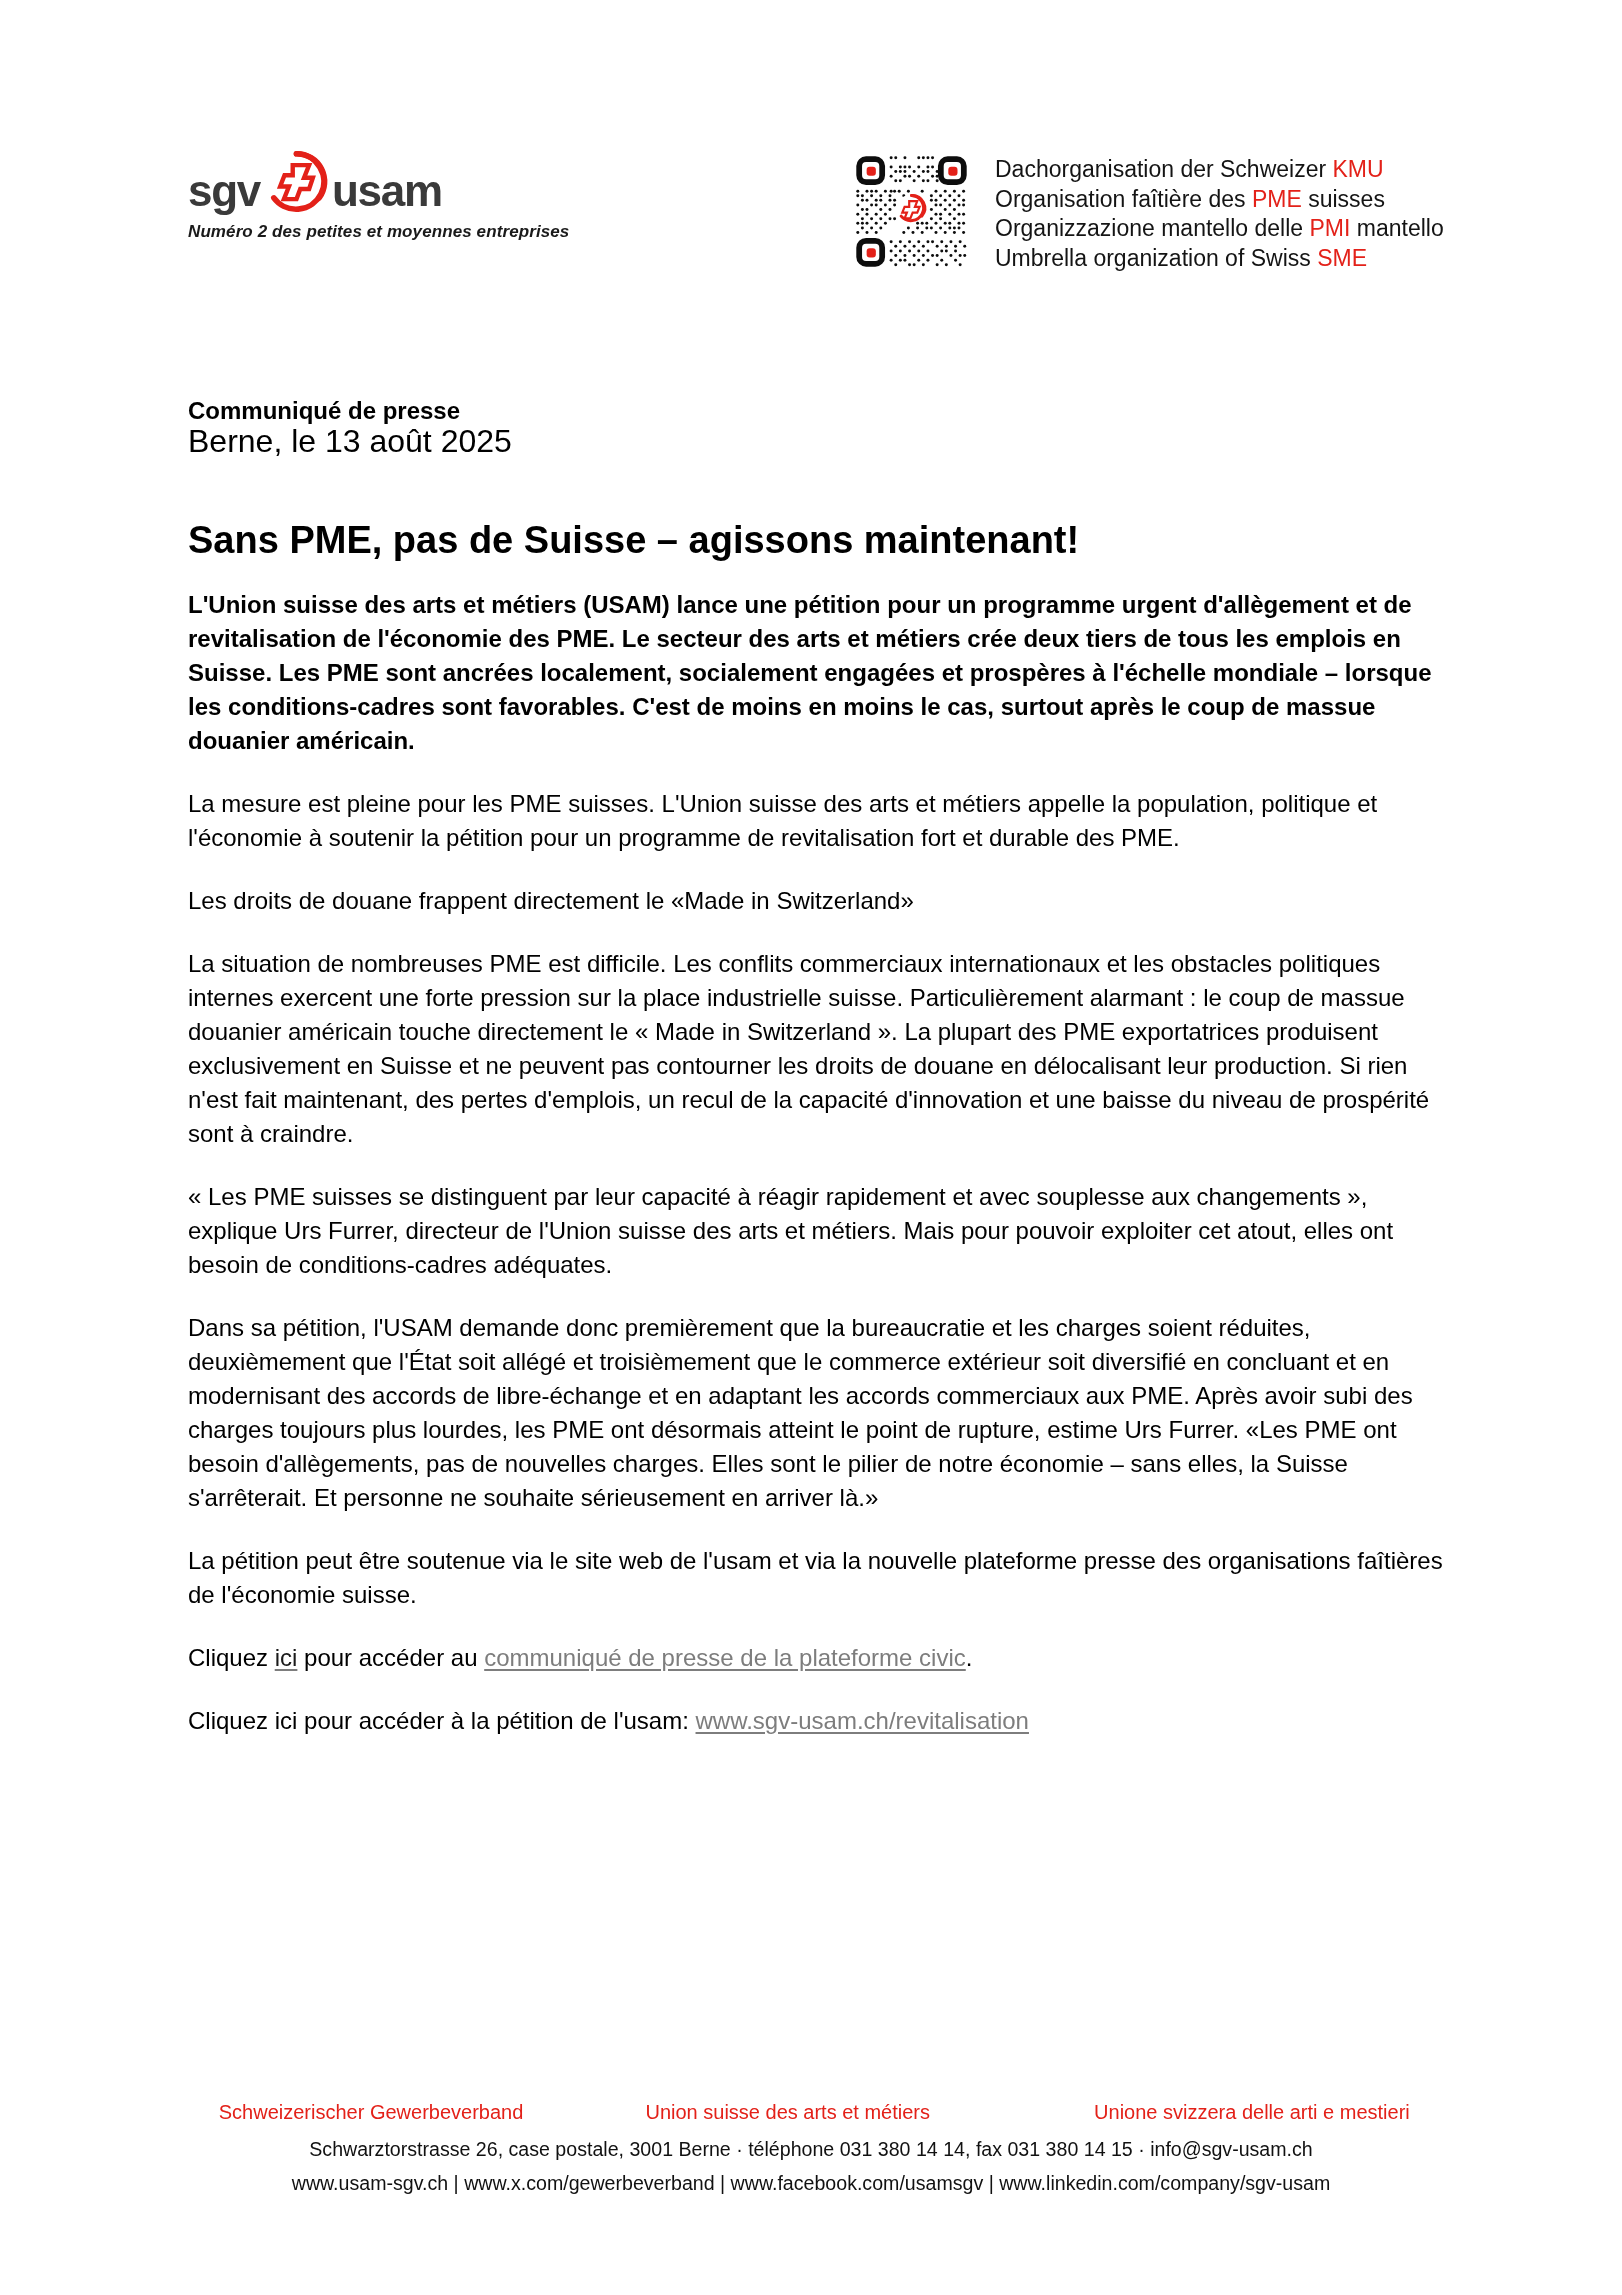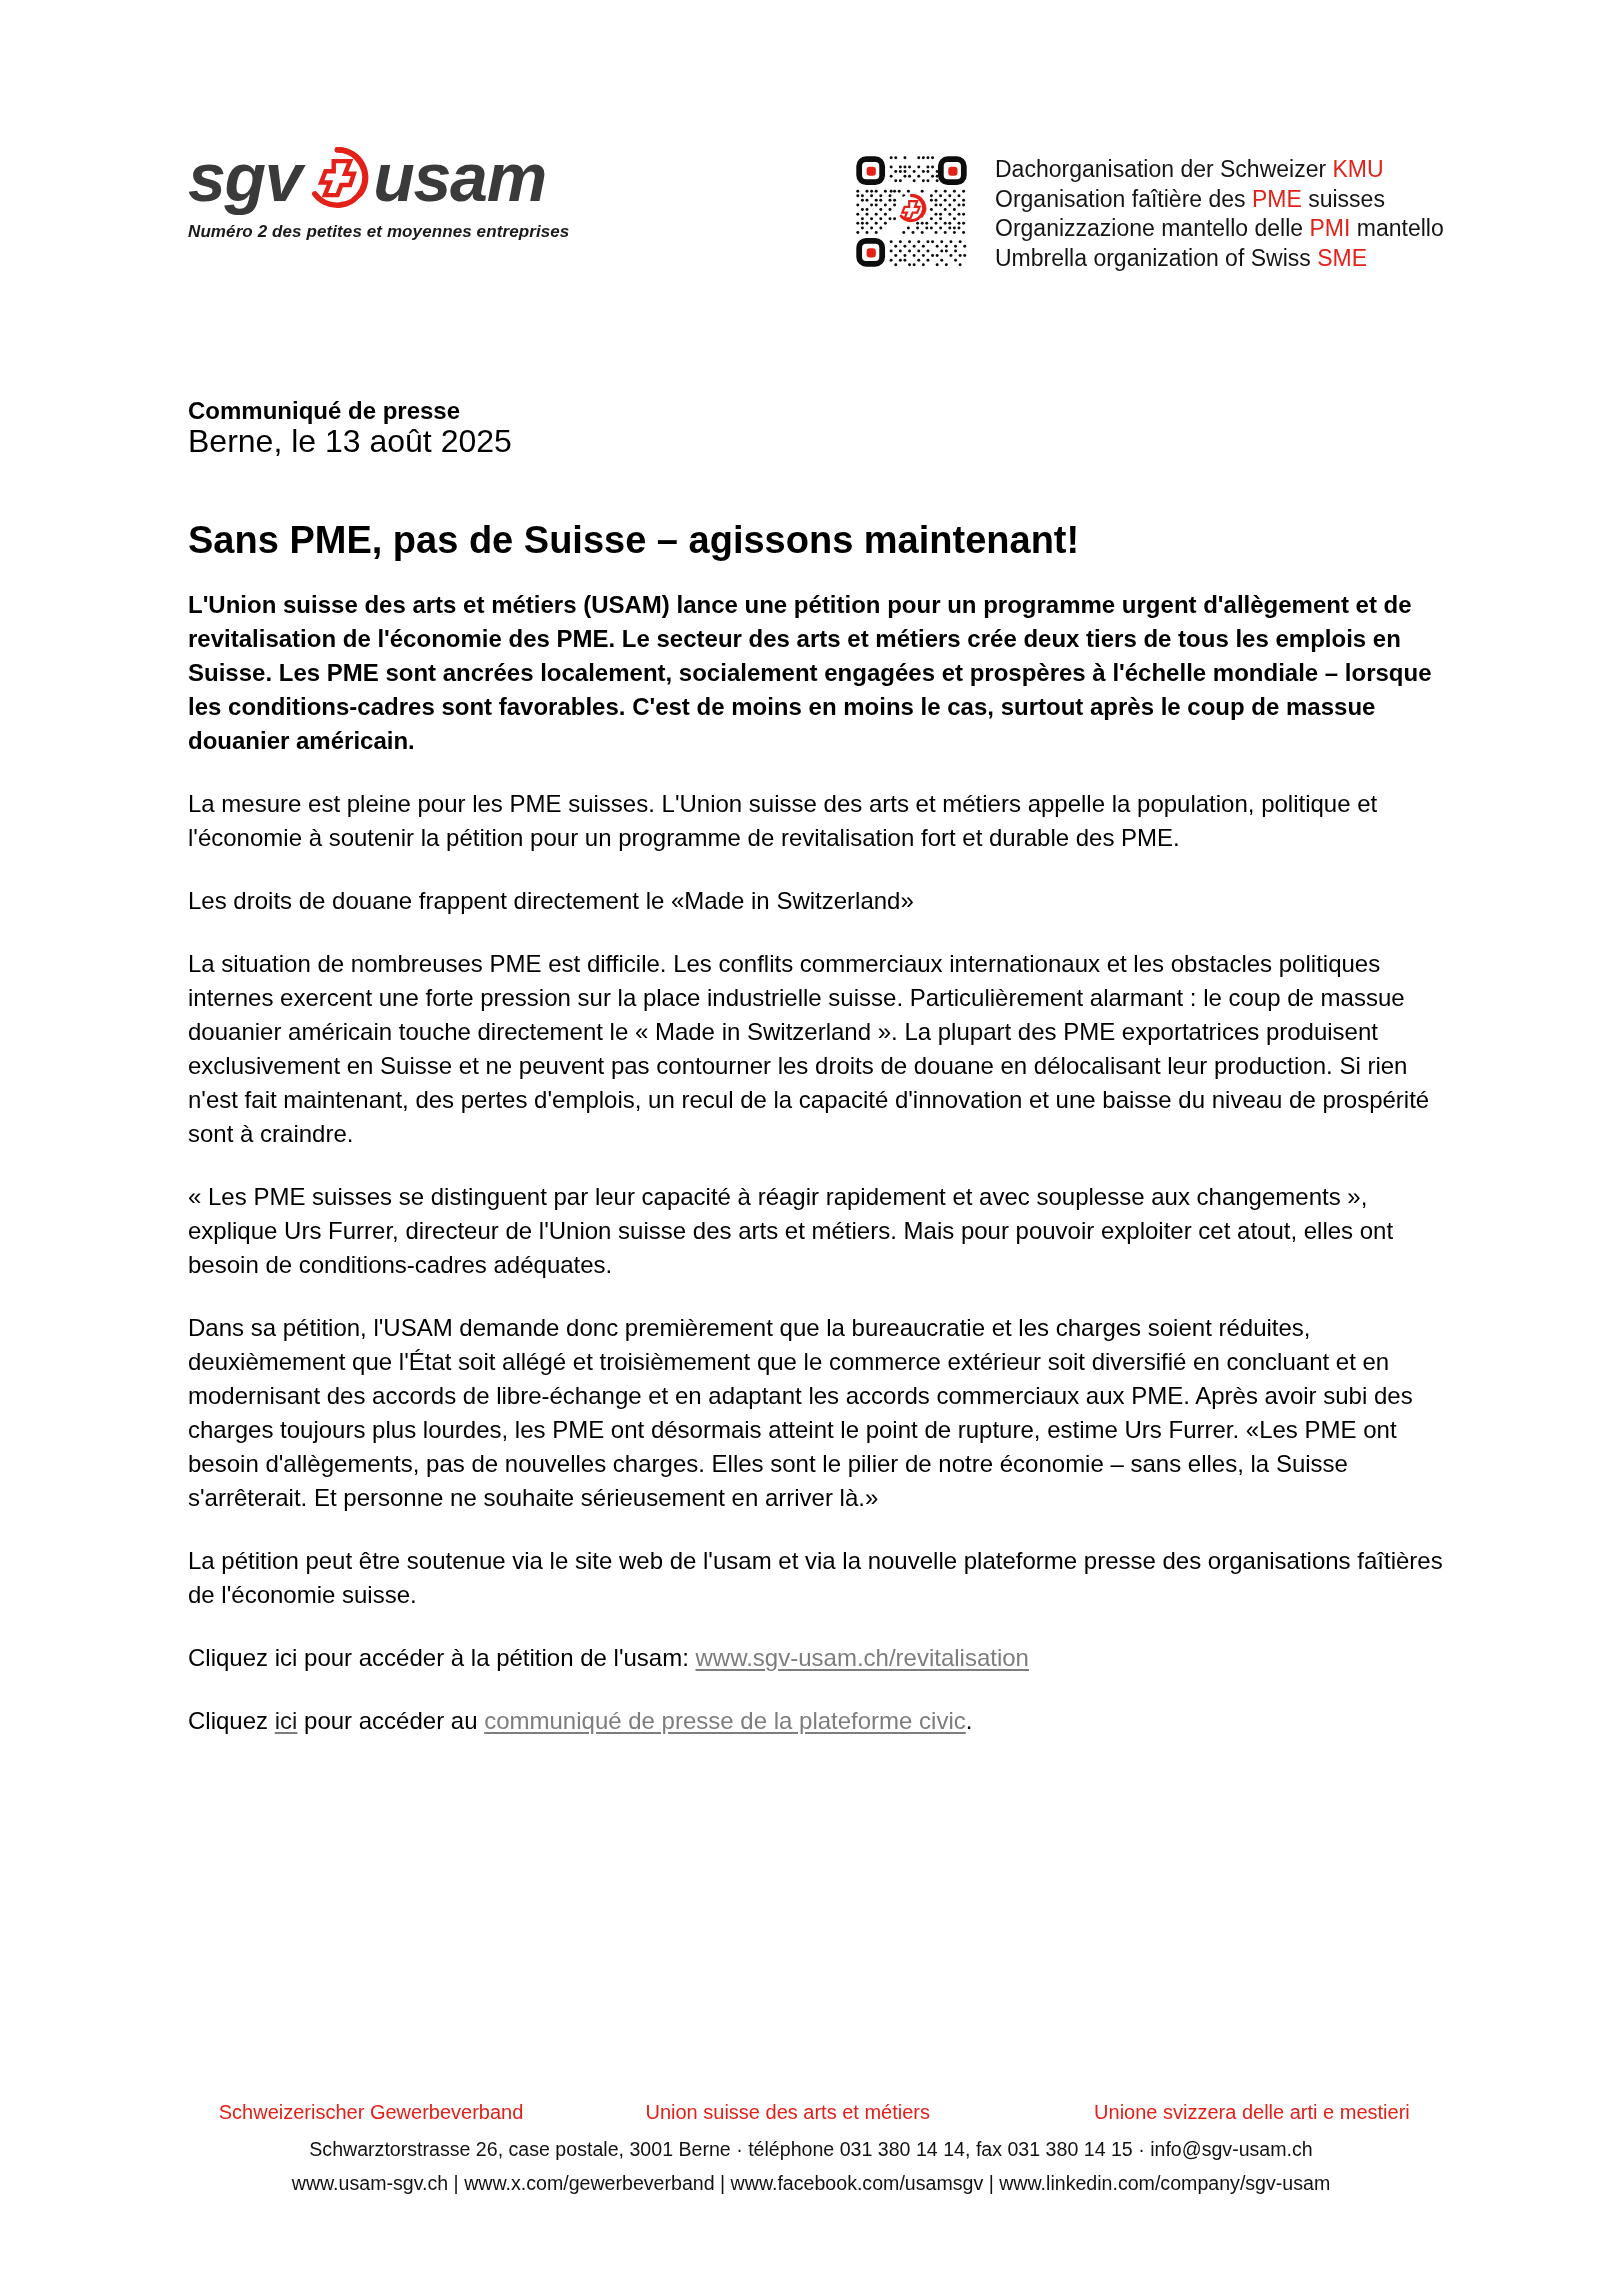--- a/index.html
+++ b/index.html
@@ -32,24 +32,23 @@
   }
 
   .logo-block {
     position: absolute;
     left: 188px;
     top: 0;
     width: 419px;
   }
   .logo-wordmark {
     display: flex;
-    align-items: center;
-    font-style: italic;
+    align-items: flex-end;
     font-weight: bold;
-    font-size: 68px;
+    font-size: 44px;
     letter-spacing: -1.3px;
     color: #3a3a3a;
     line-height: 1;
     height: 72px;
   }
   .logo-sgv { margin-right: 3.9px; }
   .logo-usam { margin-left: 2.6px; }
   .logo-mark {
     position: relative;
     width: 63px;
@@ -436,23 +435,23 @@
     <p class="subhead">Les droits de douane frappent directement le «Made in Switzerland»</p>
 
     <p class="body-para">La situation de nombreuses PME est difficile. Les conflits commerciaux internationaux et les obstacles politiques internes exercent une forte pression sur la place industrielle suisse. Particulièrement alarmant : le coup de massue douanier américain touche directement le « Made in Switzerland ». La plupart des PME exportatrices produisent exclusivement en Suisse et ne peuvent pas contourner les droits de douane en délocalisant leur production. Si rien n'est fait maintenant, des pertes d'emplois, un recul de la capacité d'innovation et une baisse du niveau de prospérité sont à craindre.</p>
 
     <p class="body-para">« Les PME suisses se distinguent par leur capacité à réagir rapidement et avec souplesse aux changements », explique Urs Furrer, directeur de l'Union suisse des arts et métiers. Mais pour pouvoir exploiter cet atout, elles ont besoin de conditions-cadres adéquates.</p>
 
     <p class="body-para">Dans sa pétition, l'USAM demande donc premièrement que la bureaucratie et les charges soient réduites, deuxièmement que l'État soit allégé et troisièmement que le commerce extérieur soit diversifié en concluant et en modernisant des accords de libre-échange et en adaptant les accords commerciaux aux PME. Après avoir subi des charges toujours plus lourdes, les PME ont désormais atteint le point de rupture, estime Urs Furrer. «Les PME ont besoin d'allègements, pas de nouvelles charges. Elles sont le pilier de notre économie – sans elles, la Suisse s'arrêterait. Et personne ne souhaite sérieusement en arriver là.»</p>
 
     <p class="body-para">La pétition peut être soutenue via le site web de l'usam et via la nouvelle plateforme presse des organisations faîtières de l'économie suisse.</p>
 
+    <p class="body-para"><span>Cliquez </span><a class="link-dark" href="#">ici</a><span> pour accéder au </span><a class="link" href="#">communiqué de presse de la plateforme civic</a><span>.</span></p>
+
     <p class="body-para"><span>Cliquez ici pour accéder à la pétition de l'usam: </span><a class="link" href="#">www.sgv-usam.ch/revitalisation</a></p>
-
-    <p class="body-para"><span>Cliquez </span><a class="link-dark" href="#">ici</a><span> pour accéder au </span><a class="link" href="#">communiqué de presse de la plateforme civic</a><span>.</span></p>
 
   </div>
 
   <div class="footer">
     <div class="footer-names">
       <span class="fn-1">Schweizerischer Gewerbeverband</span>
       <span class="fn-2">Union suisse des arts et métiers</span>
       <span class="fn-3">Unione svizzera delle arti e mestieri</span>
     </div>
     <div class="footer-line">Schwarztorstrasse 26, case postale, 3001 Berne  ·   téléphone 031 380 14 14, fax 031 380 14 15  ·   info@sgv-usam.ch</div>

